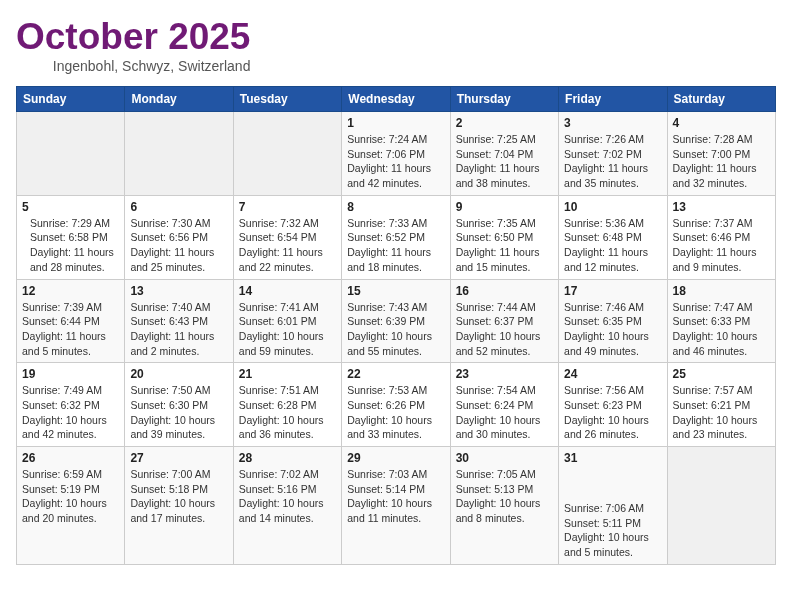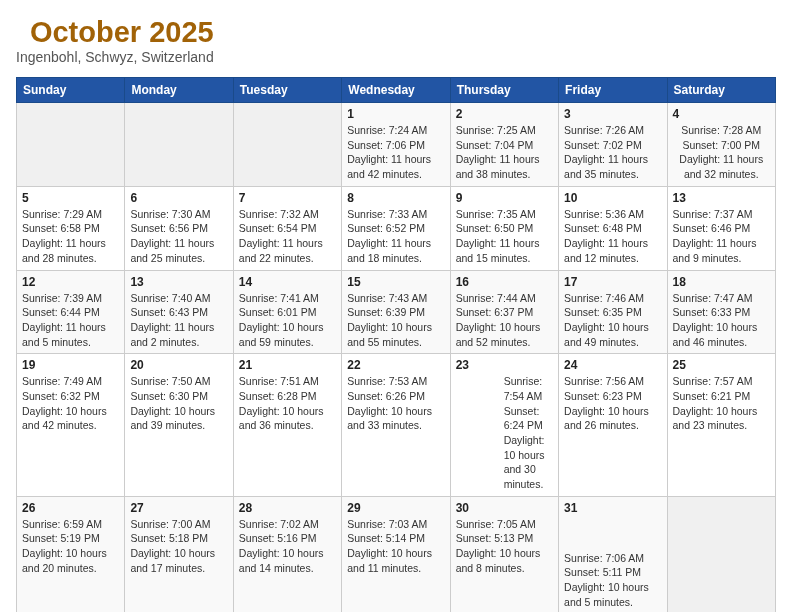--- a/index.html
+++ b/index.html
@@ -32,23 +32,23 @@
     }
     .logo-icon {
       width: 28px;
       height: 28px;
       margin-left: 2px;
     }
     .title-block {
       text-align: right;
     }
     .calendar-title {
-      font-size: 29px;
-      font-weight: bold;
-      color: #a16207;
+      font-size: 37px;
+      font-weight: bold;
+      color: #701a75;
     }
     .calendar-subtitle {
       font-size: 14px;
       color: #555;
     }
     table {
       width: 100%;
       border-collapse: collapse;
       font-size: 11px;
     }
@@ -131,30 +131,30 @@
         </td>
         <td>
           <span class="day-number">3</span>
           <div class="day-info" style="white-space: pre-line;">Sunrise: 7:26 AM
 Sunset: 7:02 PM
 Daylight: 11 hours
 and 35 minutes.</div>
         </td>
         <td>
           <span class="day-number">4</span>
-          <div class="day-info" style="white-space: pre-line; text-align: center;">Sunrise: 7:28 AM
+          <div class="day-info" style="white-space: pre-line;">Sunrise: 7:28 AM
 Sunset: 7:00 PM
 Daylight: 11 hours
 and 32 minutes.</div>
         </td>
       </tr>
       <tr>
         <td>
           <span class="day-number">5</span>
-          <div class="day-info" style="white-space: pre-line;">Sunrise: 7:29 AM
+          <div class="day-info" style="white-space: pre-line; margin-left: 8px;">Sunrise: 7:29 AM
 Sunset: 6:58 PM
 Daylight: 11 hours
 and 28 minutes.</div>
         </td>
         <td>
           <span class="day-number">6</span>
           <div class="day-info" style="white-space: pre-line;">Sunrise: 7:30 AM
 Sunset: 6:56 PM
 Daylight: 11 hours
 and 25 minutes.</div>
@@ -270,21 +270,21 @@
         </td>
         <td>
           <span class="day-number">22</span>
           <div class="day-info" style="white-space: pre-line;">Sunrise: 7:53 AM
 Sunset: 6:26 PM
 Daylight: 10 hours
 and 33 minutes.</div>
         </td>
         <td>
           <span class="day-number">23</span>
-          <div class="day-info" style="white-space: pre-line; margin-left: 48px;">Sunrise: 7:54 AM
+          <div class="day-info" style="white-space: pre-line;">Sunrise: 7:54 AM
 Sunset: 6:24 PM
 Daylight: 10 hours
 and 30 minutes.</div>
         </td>
         <td>
           <span class="day-number">24</span>
           <div class="day-info" style="white-space: pre-line;">Sunrise: 7:56 AM
 Sunset: 6:23 PM
 Daylight: 10 hours
 and 26 minutes.</div>

